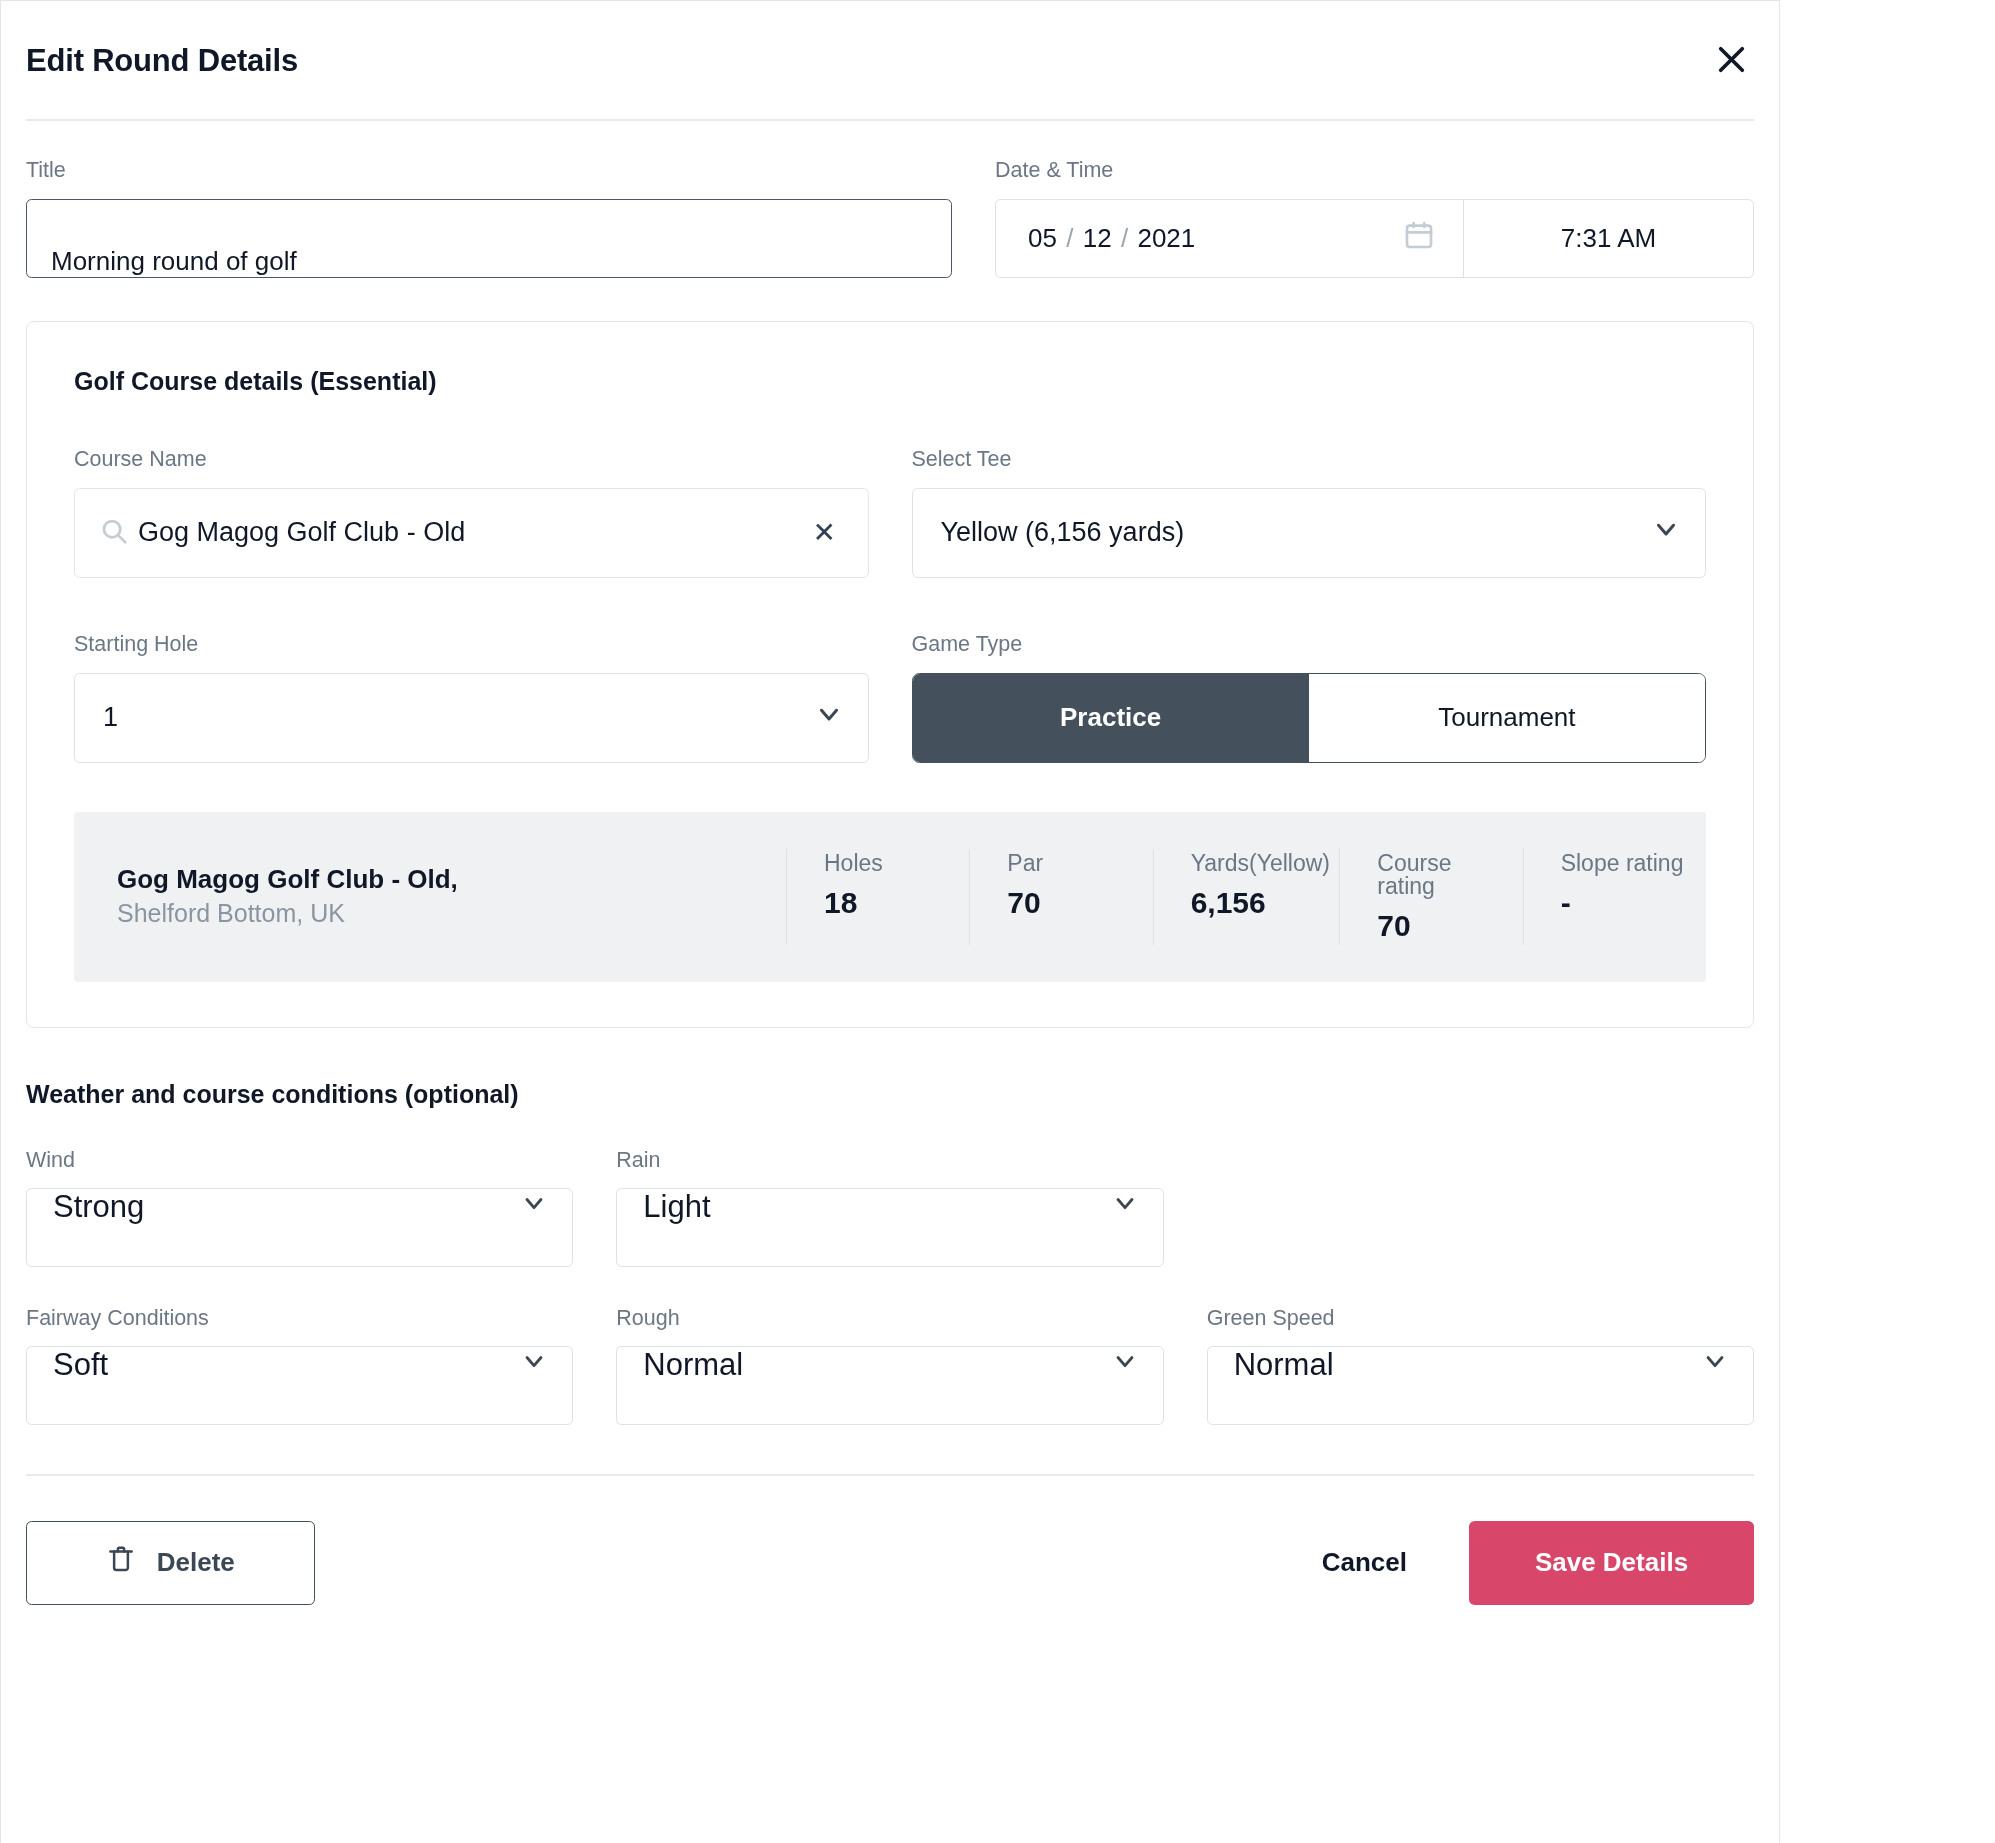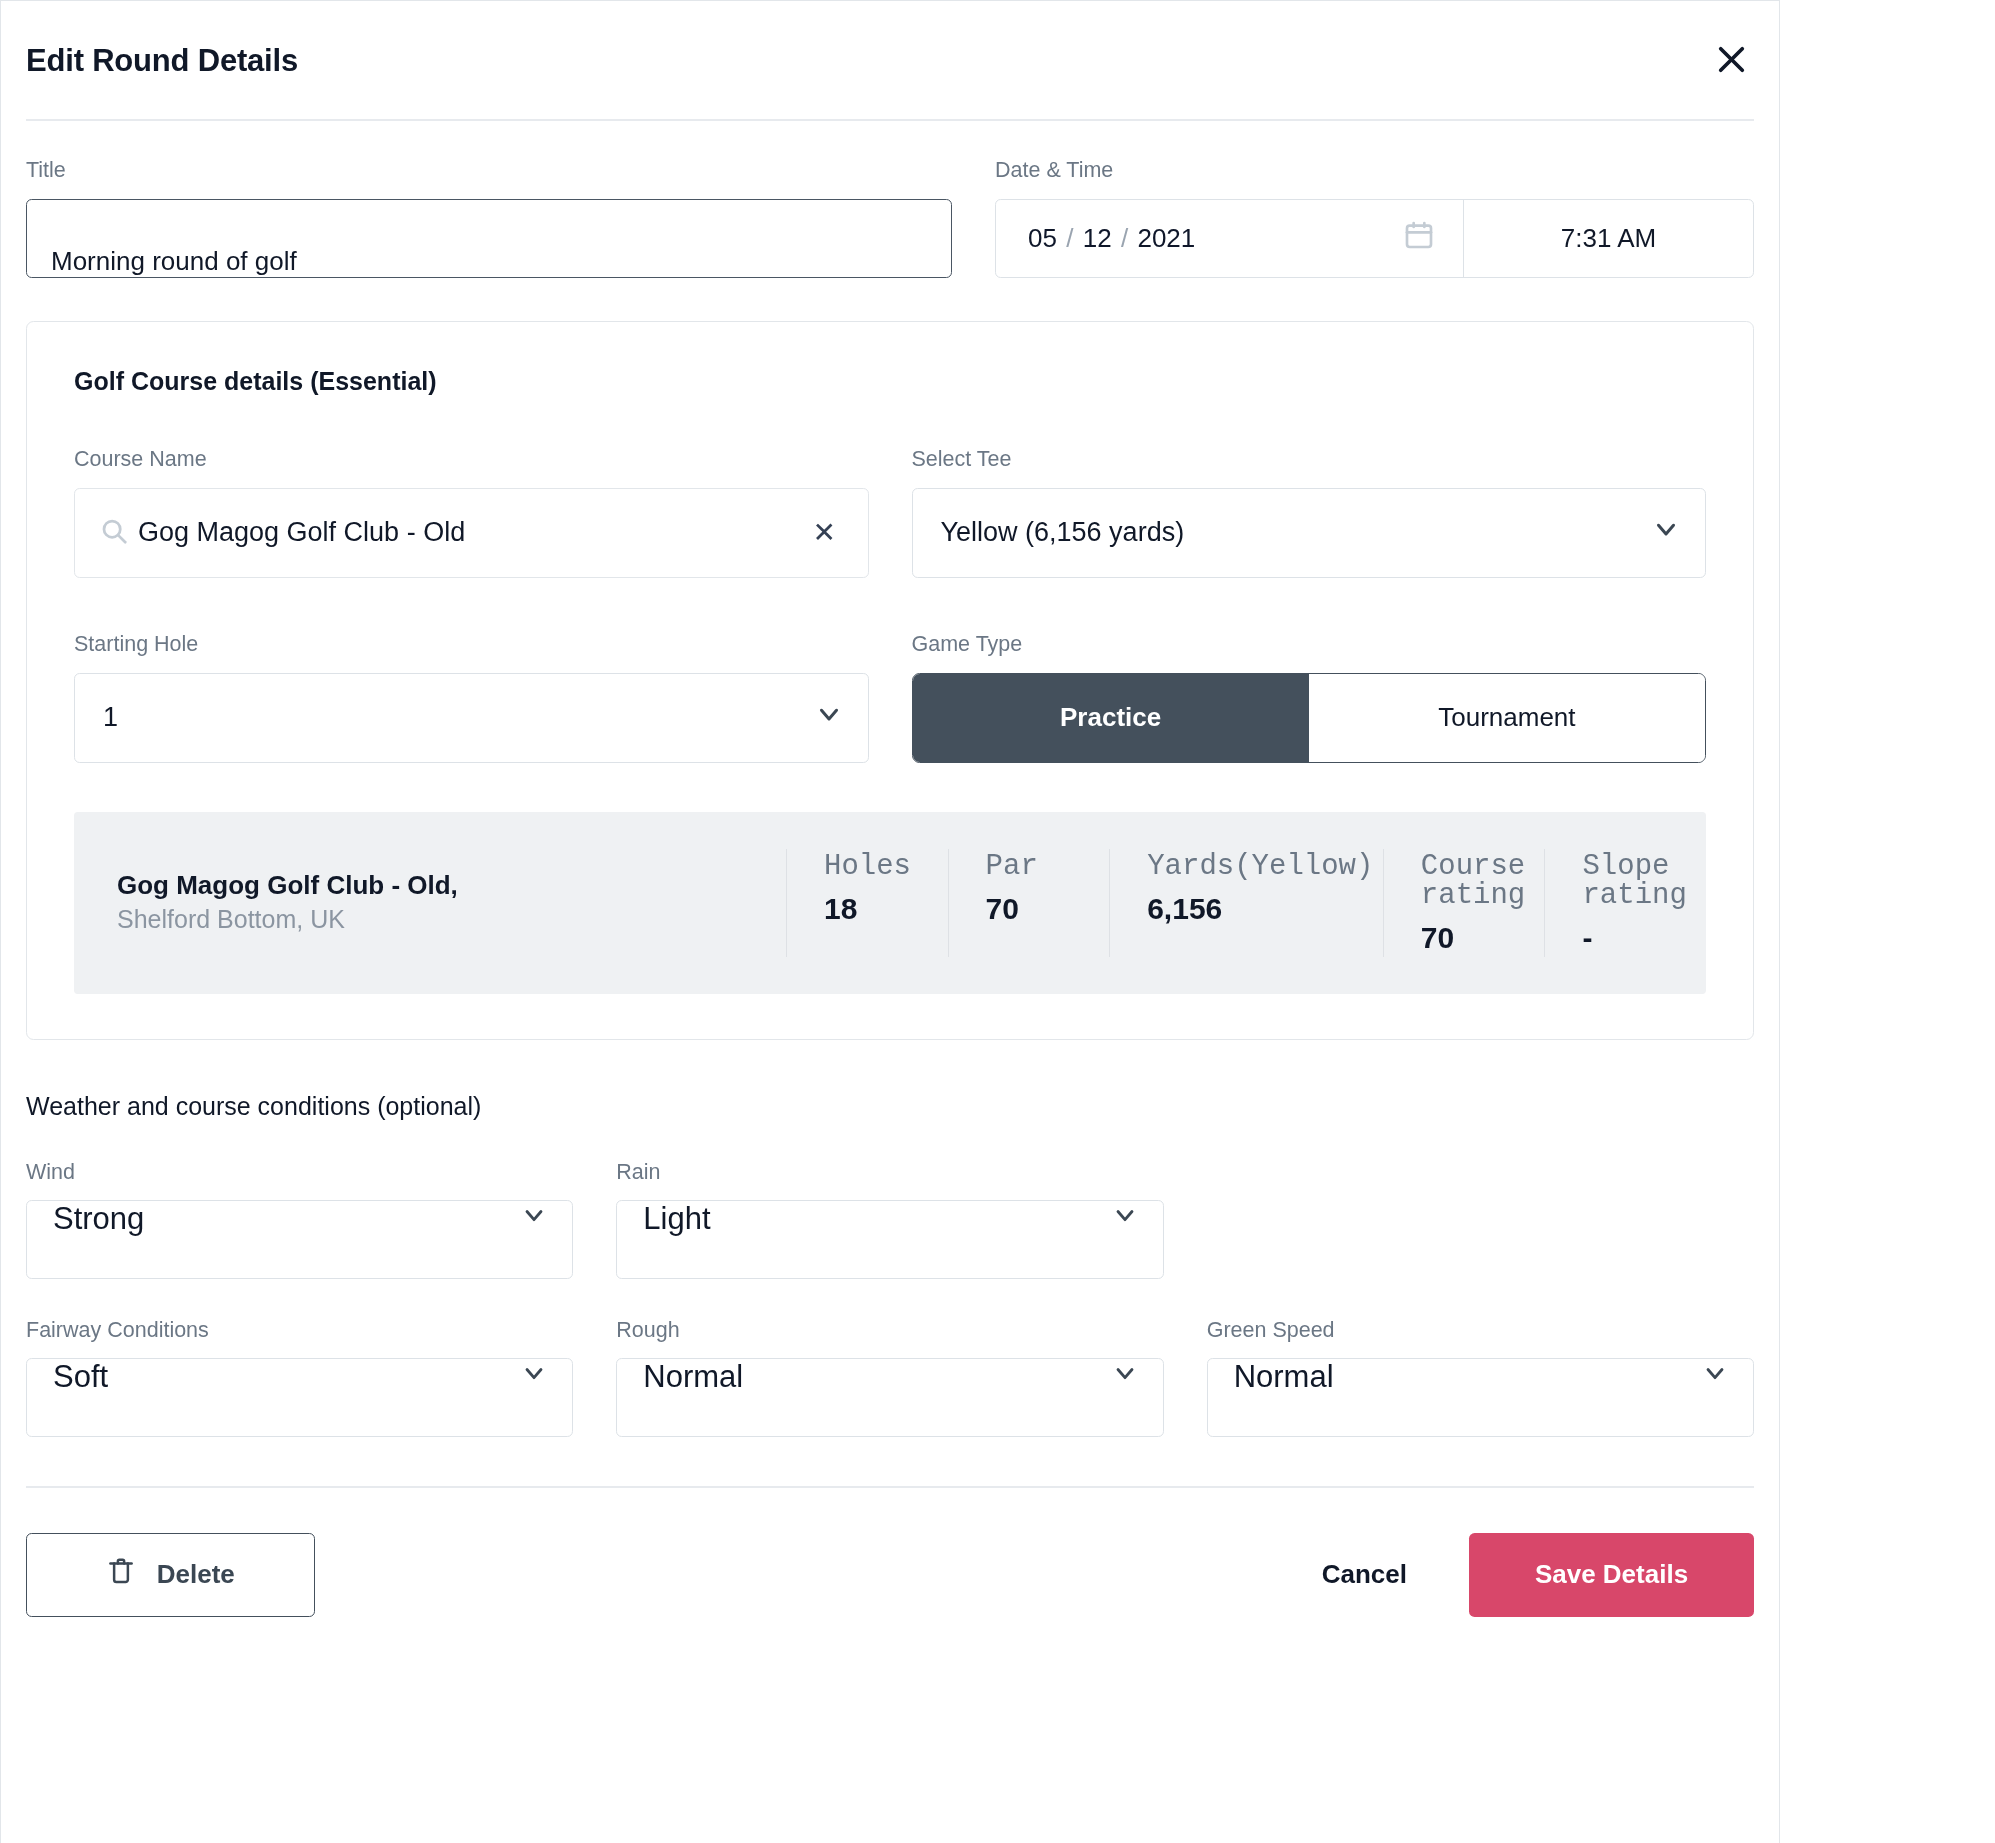--- a/index.html
+++ b/index.html
@@ -204,27 +204,27 @@
   }
   .stats-name .n2 {
     font-size: 25px; color: #8b95a1; line-height: 1.35;
   }
   .stat {
     flex: 1;
     border-left: 1.9px solid #dee1e5;
     padding: 3.7px 9.4px 3.7px 37px;
     display: flex; flex-direction: column; gap: 13px;
   }
-  .stat .k { font-size: 29px; color: #6b7785; line-height: 1; font-family: Liberation Mono, monospace; }
+  .stat .k { font-size: 23px; color: #6b7785; line-height: 1; }
   .stat .v { font-size: 30px; font-weight: bold; color: #101828; line-height: 1; }
 
   
   .weather-heading {
     font-size: 25px;
-    font-weight: normal;
+    font-weight: bold;
     color: #101828;
     margin: 52px 0 0 0;
   }
   .w-row {
     display: flex;
     gap: 43px;
     margin-top: 39px;
   }
   .w-col { flex: 1; }
   .w-col.spacer { visibility: hidden; }

